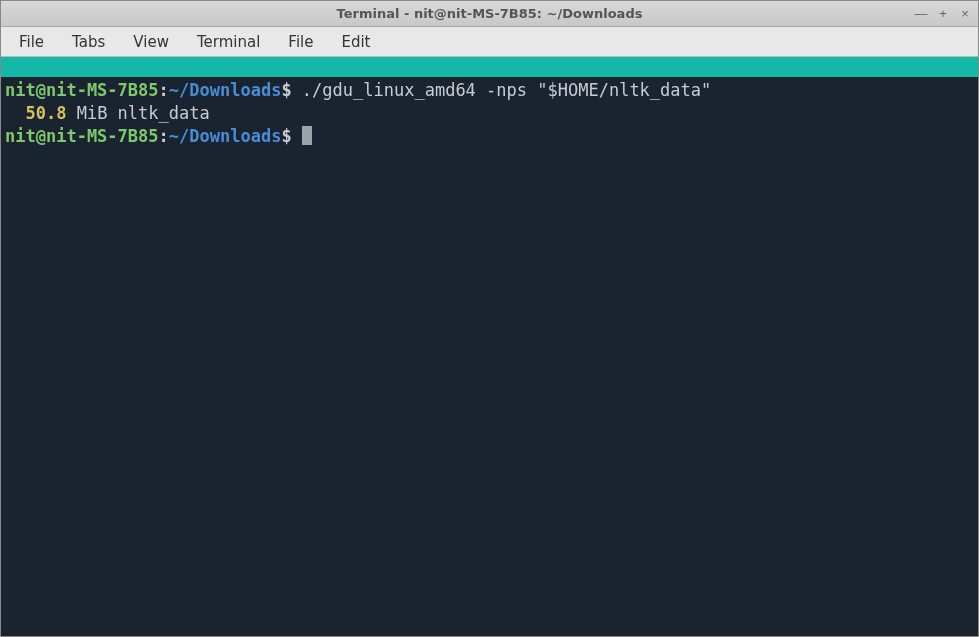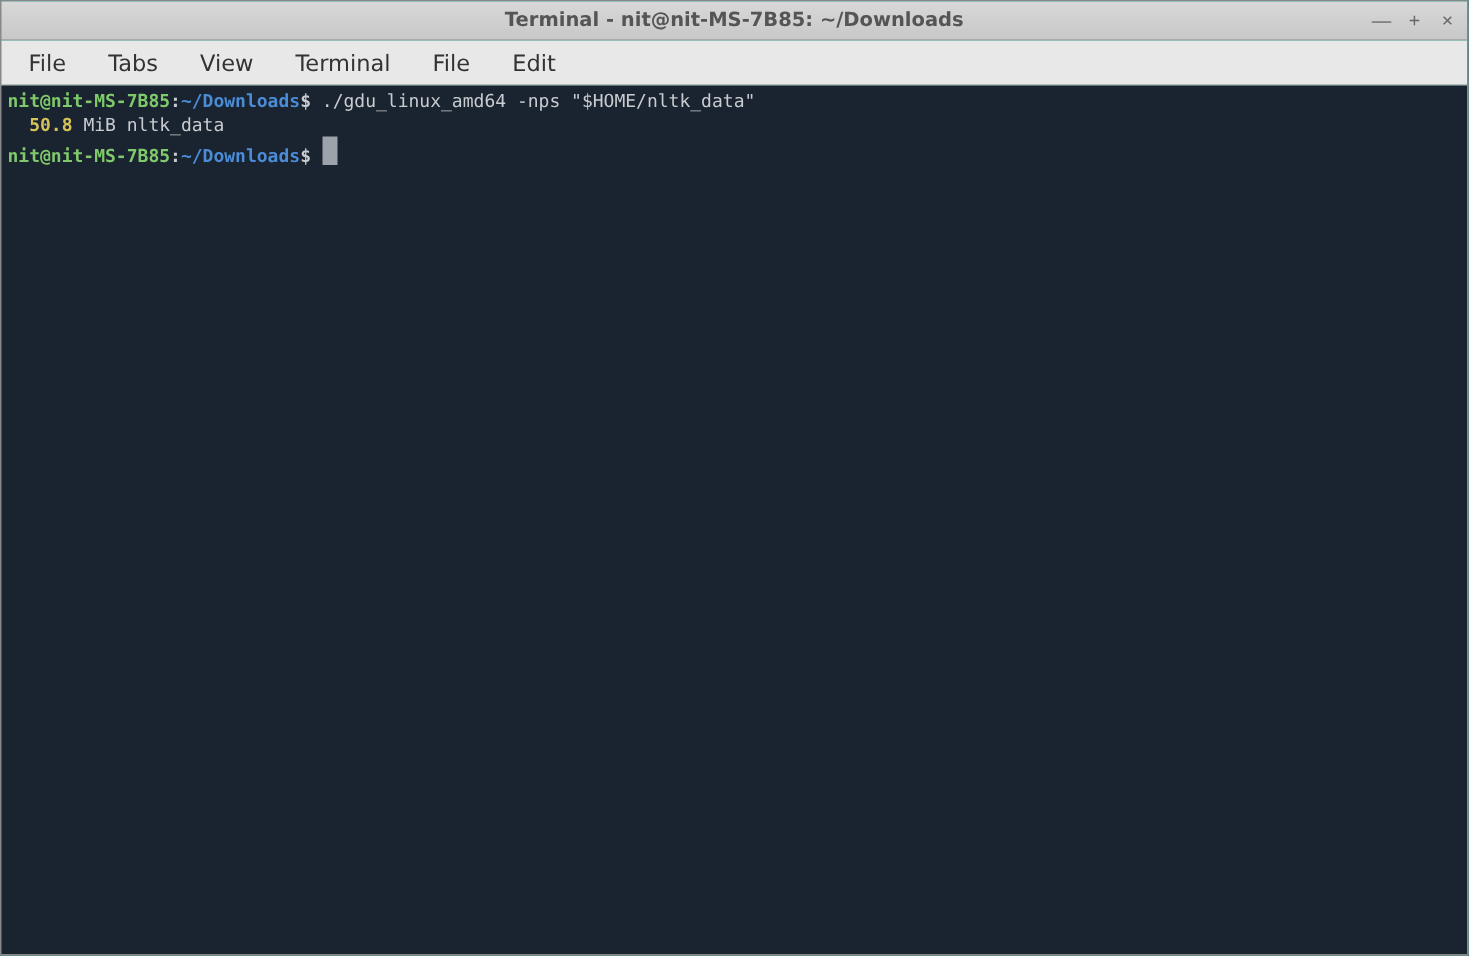--- a/index.html
+++ b/index.html
@@ -69,25 +69,26 @@
       padding: 4px 12px;
       font-size: 15px;
       color: #333;
       cursor: pointer;
     }
     .terminal-area {
       flex: 1;
       background: #1a2330;
       padding: 2px 4px;
       font-family: "DejaVu Sans Mono", "Liberation Mono", monospace;
-      font-size: 12px;
+      font-size: 17px;
       line-height: 1.35;
       color: #c8ccd0;
       overflow: hidden;
       white-space: pre;
+      margin-top: 20px;
     }
     .t-user { color: #7fc96b; font-weight: bold; }
     .t-colon { color: #c8ccd0; font-weight: bold; }
     .t-path { color: #4a8cd6; font-weight: bold; }
     .t-dollar { color: #c8ccd0; font-weight: bold; }
     .t-cmd { color: #c8ccd0; }
     .t-size { color: #d6c25a; font-weight: bold; }
     .t-unit { color: #c8ccd0; }
     .cursor {
       display: inline-block;

